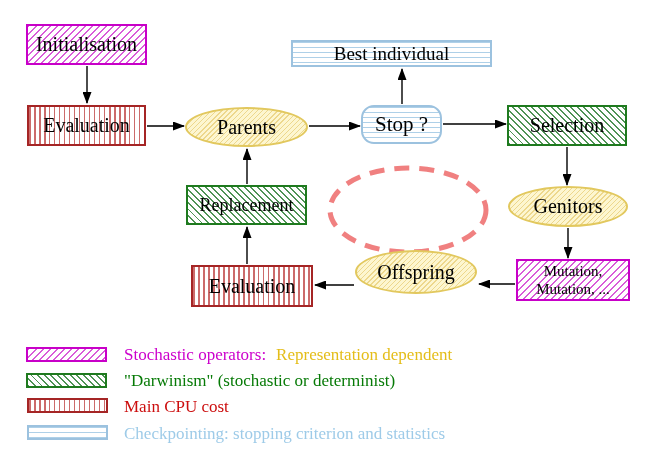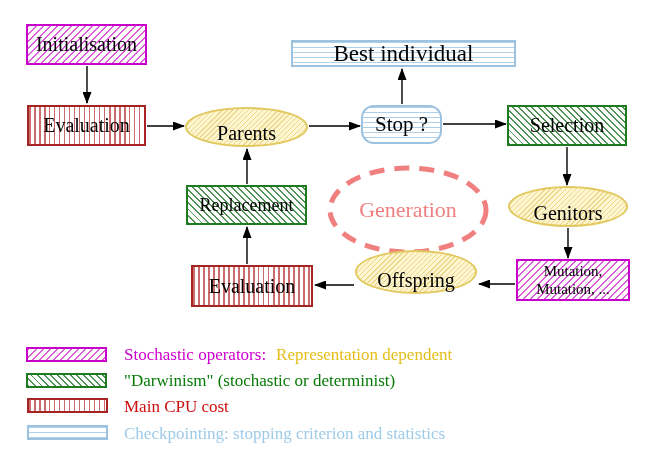--- a/index.html
+++ b/index.html
@@ -27,28 +27,27 @@
     background:repeating-linear-gradient(90deg,#cc6b6b 0,#cc6b6b 1.5px,transparent 1.5px,transparent 5px);
     text-align:center;
   }
   .hatch-cyan {
     border:2px solid #9cc2df;
     background:repeating-linear-gradient(180deg,#aed0e8 0,#aed0e8 1.4px,transparent 1.4px,transparent 5px);
   }
   .ellipse {
     border:2px solid #e2c85e; border-radius:50%;
     background:#fdf6d0 repeating-linear-gradient(135deg,rgba(224,190,85,0.55) 0,rgba(224,190,85,0.55) 1px,transparent 1px,transparent 3.6px);
-    align-items:flex-end;
   }
 
   
   #initialisation      { left:26px;  top:24px;  width:121px; height:41px; font-size:20px; }
   #evaluation-top      { left:27px;  top:105px; width:119px; height:41px; font-size:20px; }
   #parents             { left:185px; top:107px; width:123px; height:40px; font-size:20px; }
-  #best-individual     { left:291px; top:40px;  width:225px; height:27px; font-size:23px; }
+  #best-individual     { left:291px; top:40px;  width:201px; height:27px; font-size:19px; }
   #stop                { left:361px; top:105px; width:81px;  height:39px; font-size:21px; border-radius:13px; }
   #selection           { left:507px; top:105px; width:120px; height:41px; font-size:20px; }
   #genitors            { left:508px; top:186px; width:120px; height:41px; font-size:20px; }
   #crossover           { left:516px; top:259px; width:114px; height:42px; font-size:15px;
                          flex-direction:column; line-height:1.2; }
   #offspring           { left:355px; top:250px; width:122px; height:44px; font-size:20px; }
   #evaluation-bottom   { left:191px; top:265px; width:122px; height:42px; font-size:20px; }
   #replacement         { left:186px; top:185px; width:121px; height:40px; font-size:18px; }
 
   #generation-label {
@@ -132,21 +131,20 @@
   </div>
 
   <div class="node hatch-red" id="evaluation-bottom">
     <span>Evaluation</span>
   </div>
 
   <div class="node hatch-green" id="replacement">
     <span>Replacement</span>
   </div>
 
-  <div id="generation-label">Generation</div>
 
   <div class="swatch hatch-magenta" id="swatch-stochastic"></div>
   <div class="legend-text" id="legend-stochastic">
     <span>Stochastic operators:</span><span class="extra">Representation dependent</span>
   </div>
 
   <div class="swatch hatch-green" id="swatch-darwinism"></div>
   <div class="legend-text" id="legend-darwinism">"Darwinism" (stochastic or determinist)</div>
 
   <div class="swatch hatch-red" id="swatch-cpu"></div>

